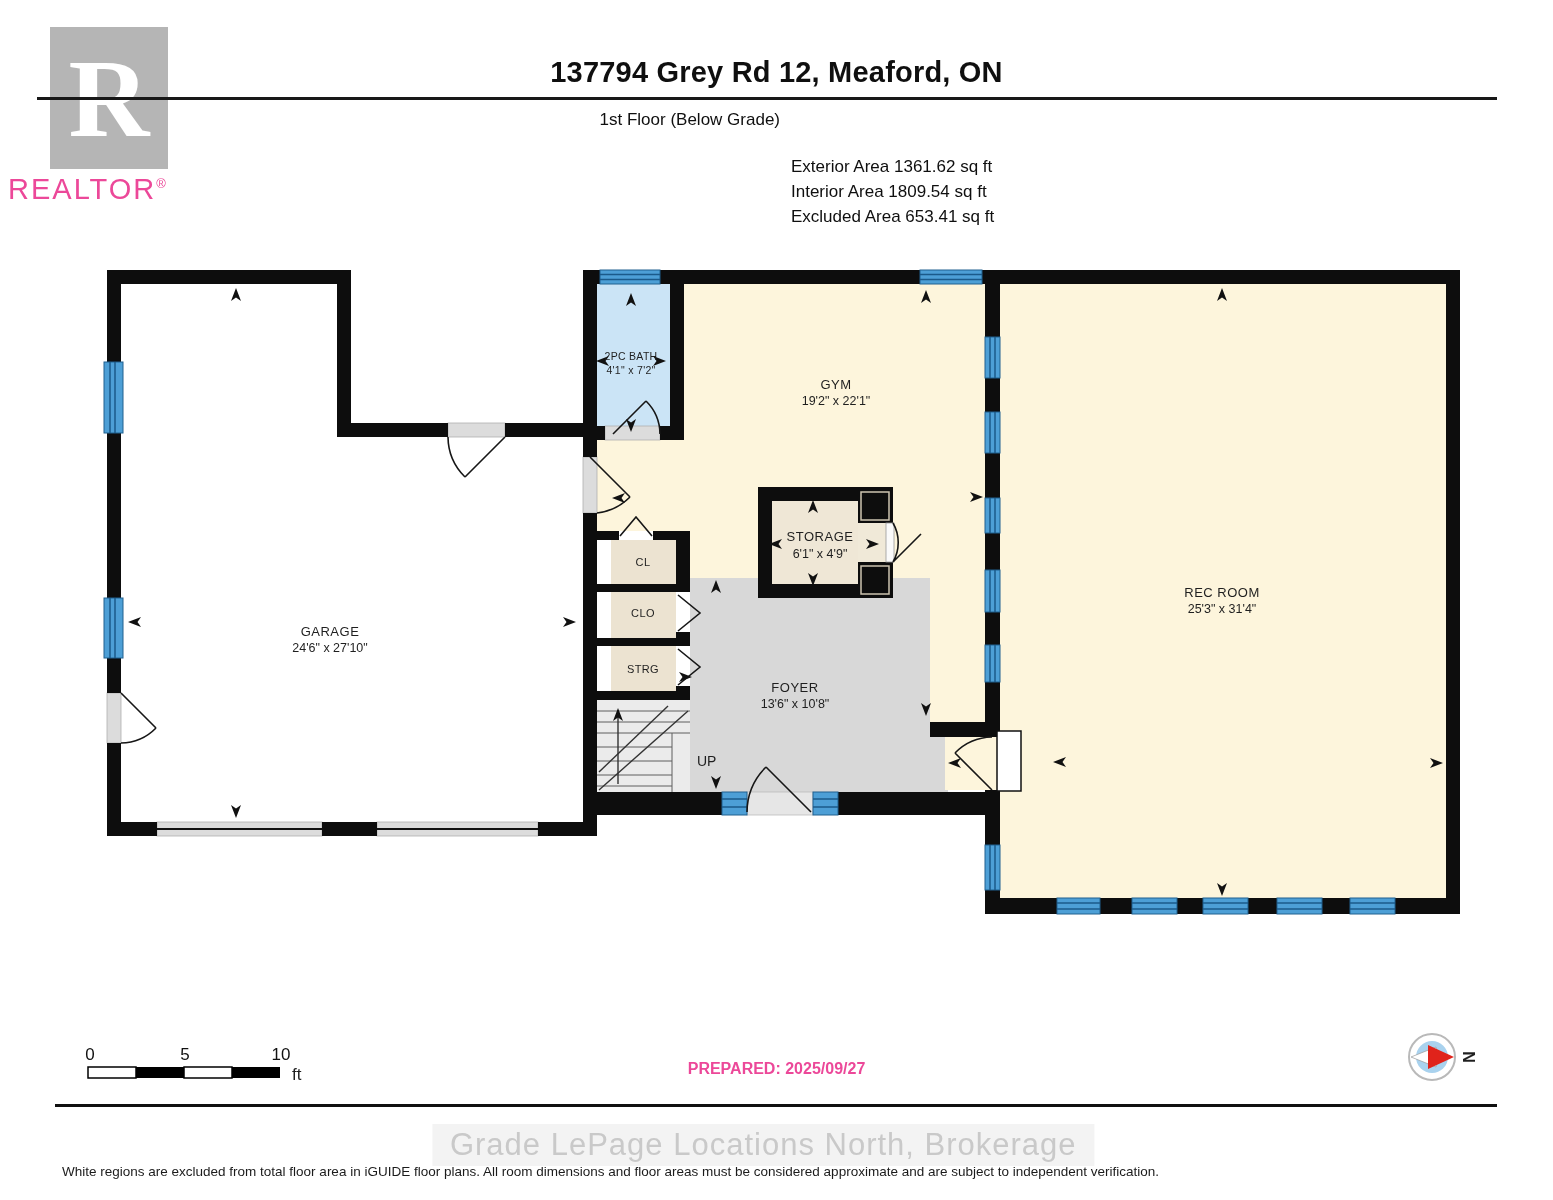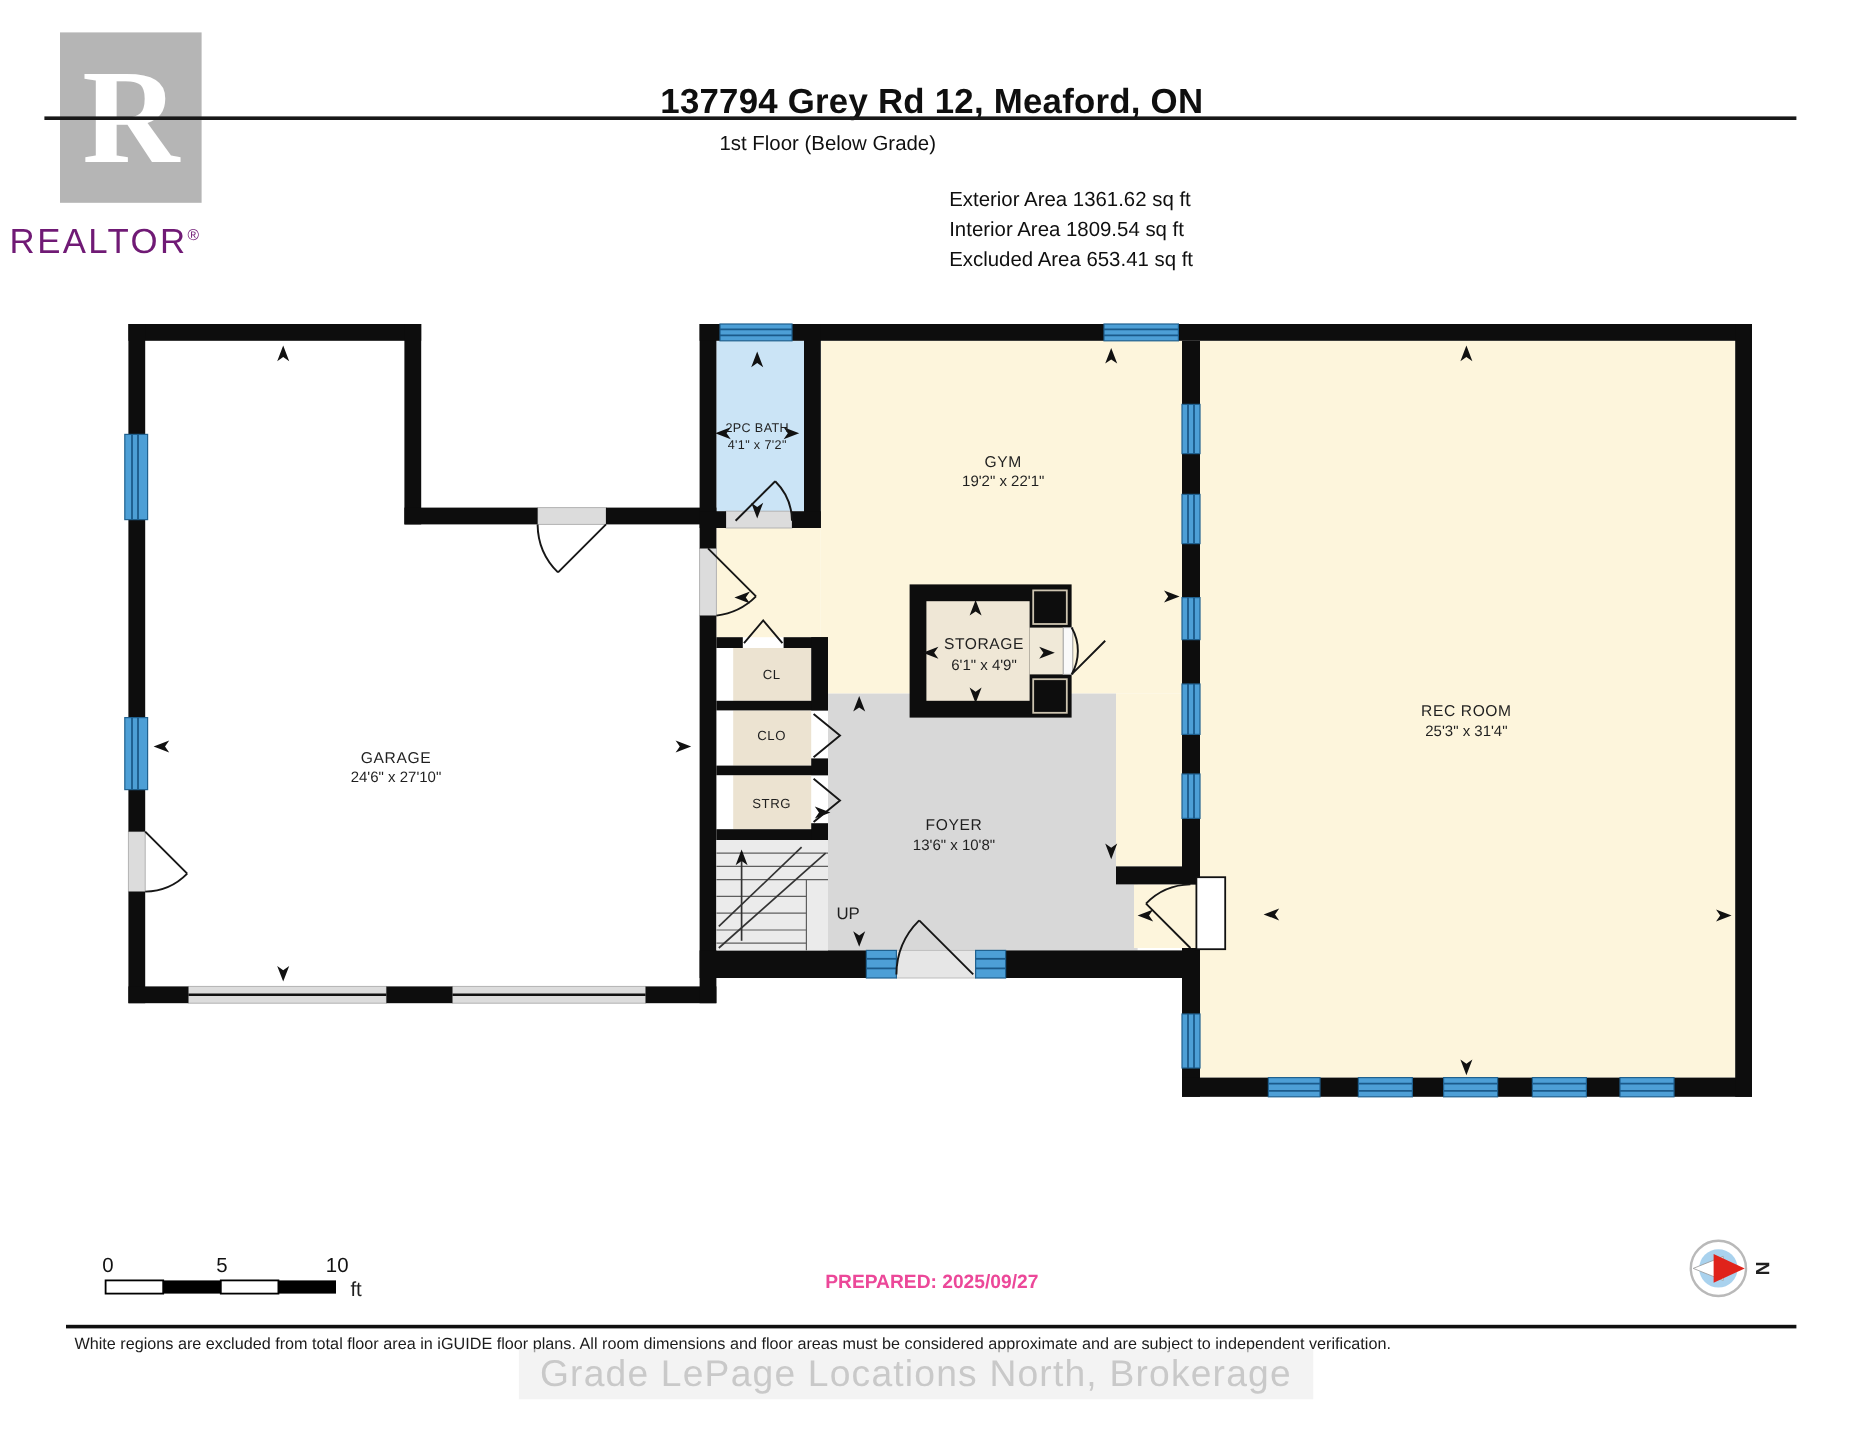--- a/index.html
+++ b/index.html
@@ -3,33 +3,33 @@
 <meta charset="utf-8">
 <style>
   html,body{margin:0;padding:0;background:#fff;}
   .page{position:relative;width:1553px;height:1200px;background:#ffffff;
         font-family:"Liberation Sans",sans-serif;overflow:hidden;color:#111;}
   .plan-svg{position:absolute;left:0;top:0;width:1553px;height:1200px;}
   
   .logo{position:absolute;left:50px;top:27px;width:118px;height:142px;background:#b5b5b5;
         display:flex;align-items:center;justify-content:center;z-index:1;}
   .logo-r{font-family:"Liberation Serif",serif;font-weight:bold;font-size:112px;color:#fff;line-height:1;}
-  .logo-text{position:absolute;left:8px;top:186px;font-size:29px;color:#701a75;letter-spacing:2px;z-index:1;}
+  .logo-text{position:absolute;left:8px;top:173px;font-size:29px;color:#ec4899;letter-spacing:2px;z-index:1;}
   .logo-text sup{font-size:13px;}
-  .page-title{position:absolute;left:0;right:0;top:52px;margin:17px;text-align:center;
+  .page-title{position:absolute;left:0;right:0;top:52px;margin:4px;text-align:center;
               font-size:29px;font-weight:bold;color:#0f0f0f;letter-spacing:.2px;}
   .title-rule{position:absolute;left:37px;top:97px;width:1460px;height:3px;background:#181818;z-index:2;}
   .floor-label{position:absolute;left:380px;width:400px;top:110px;text-align:right;
                font-weight:normal;font-size:17px;color:#0f0f0f;}
   .areas{position:absolute;left:791px;top:110px;font-size:17px;line-height:25px;color:#0f0f0f;margin-top:44px;}
   
   .prepared{position:absolute;left:0;right:0;top:1060px;text-align:center;font-size:16px;
             font-weight:bold;color:#ec4899;}
   .bottom-rule{position:absolute;left:55px;top:1104px;width:1442px;height:3px;background:#101010;}
-  .disclaimer{position:absolute;left:62px;top:1112px;font-size:13.5px;color:#1b1b1b;}
+  .disclaimer{position:absolute;left:62px;top:1164px;font-size:13.5px;color:#1b1b1b;}
   .watermark{position:absolute;left:50%;top:1124px;transform:translateX(-52%);
              font-size:31px;color:#c9c9c9;background:rgba(236,236,236,.62);
              padding:3px 18px;white-space:nowrap;letter-spacing:1px;z-index:1;}
   
   text{font-family:"Liberation Sans",sans-serif;fill:#1f1f1f;}
   .rl{font-size:13px;letter-spacing:.5px;text-anchor:middle;}
   .rd{font-size:12.5px;text-anchor:middle;}
   .sm{font-size:11px;letter-spacing:.4px;text-anchor:middle;}
   .xs{font-size:10.5px;letter-spacing:.3px;text-anchor:middle;}
   .sc{font-size:17px;text-anchor:middle;fill:#111;}

